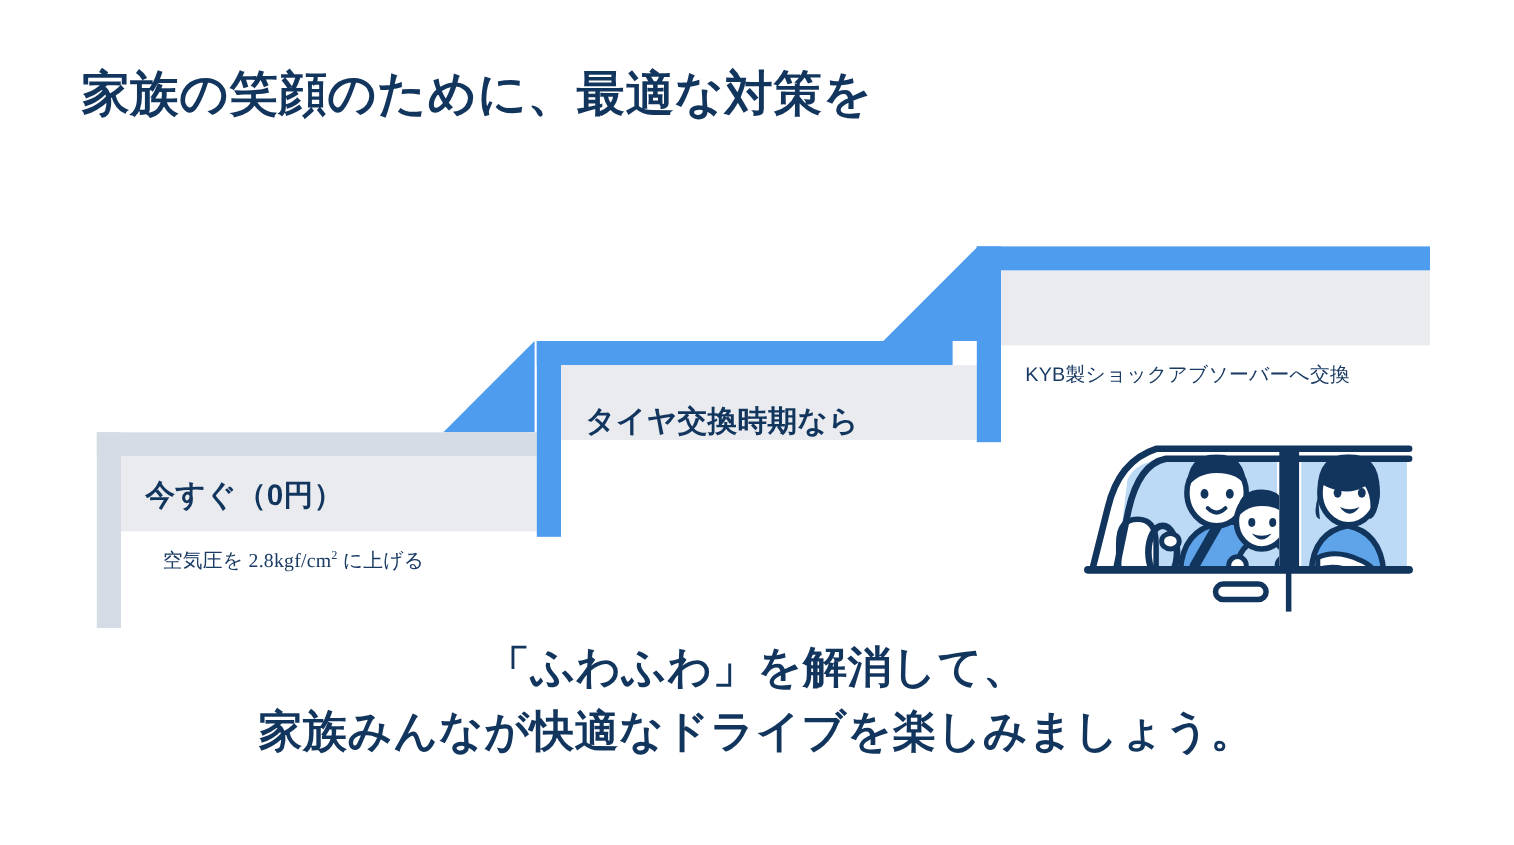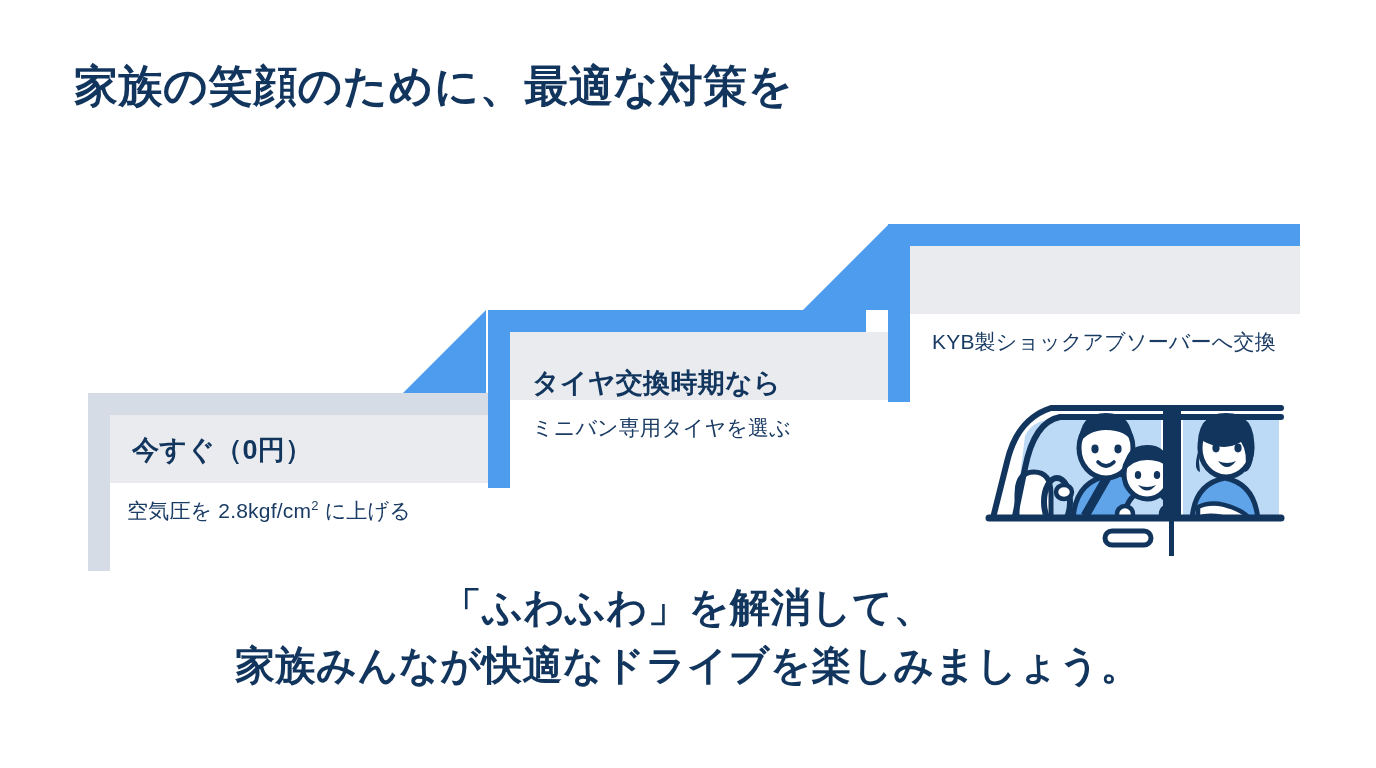--- a/index.html
+++ b/index.html
@@ -79,34 +79,34 @@
     position: absolute;
     font-size: 27px;
     font-weight: 700;
     color: #12355e;
     white-space: nowrap;
     letter-spacing: 0.3px;
   }
 
   .step .body-text {
     position: absolute;
-    font-size: 21px;
+    font-size: 18px;
     font-weight: 400;
     color: #1a3b63;
     white-space: nowrap;
     letter-spacing: 0.2px;
   }
 
   
   #step-1 { left: 88px; top: 393px; width: 400px; height: 178px; }
   #step-1 .frame-top  { width: 400px; background: #d6dce6; }
   #step-1 .frame-left { height: 178px; background: #d6dce6; }
   #step-1 .head-band  { left: 22px; top: 22px; width: 378px; height: 68px; }
   #step-1 .head-text  { left: 44px; top: 39px; }
-  #step-1 .body-text  { left: 39px; top: 104px; }
+  #step-1 .body-text  { left: 60px; top: 104px; font-family: Liberation Serif, serif; }
 
   
   #step-2 { left: 488px; top: 310px; width: 400px; height: 178px; }
   #step-2 .frame-top  { width: 378px; background: #4d9ced; }
   #step-2 .frame-left { height: 178px; background: #4d9ced; }
   #step-2 .head-band  { left: 22px; top: 22px; width: 378px; height: 68px; }
   #step-2 .head-text  { left: 44px; top: 39px; margin-top: 16px; }
   #step-2 .body-text  { left: 44px; top: 104px; }
 
   
@@ -184,21 +184,20 @@
       <div class="body-text">
         <span>空気圧を 2.8kgf/cm</span><sup>2</sup><span> に上げる</span>
       </div>
     </div>
 
     <div class="step" id="step-2">
       <div class="frame-top"></div>
       <div class="frame-left"></div>
       <div class="head-band"></div>
       <div class="head-text">タイヤ交換時期なら</div>
-      <div class="body-text">ミニバン専用タイヤを選ぶ</div>
     </div>
 
     <div class="step" id="step-3">
       <div class="frame-top"></div>
       <div class="frame-left"></div>
       <div class="head-band"></div>
       <div class="body-text">KYB製ショックアブソーバーへ交換</div>
     </div>
   </div>
 

